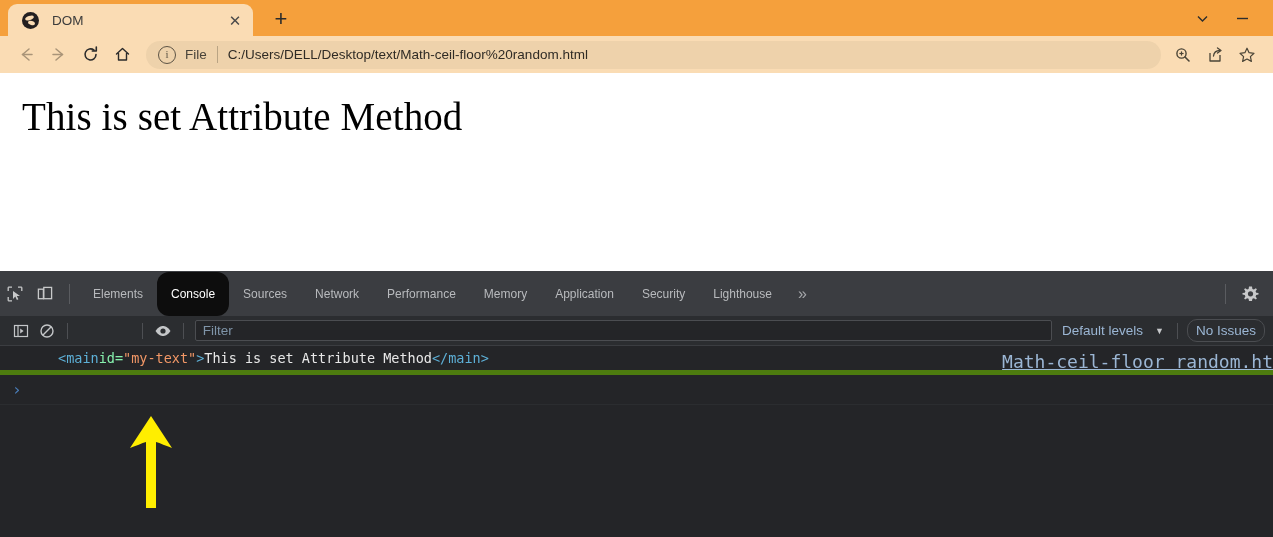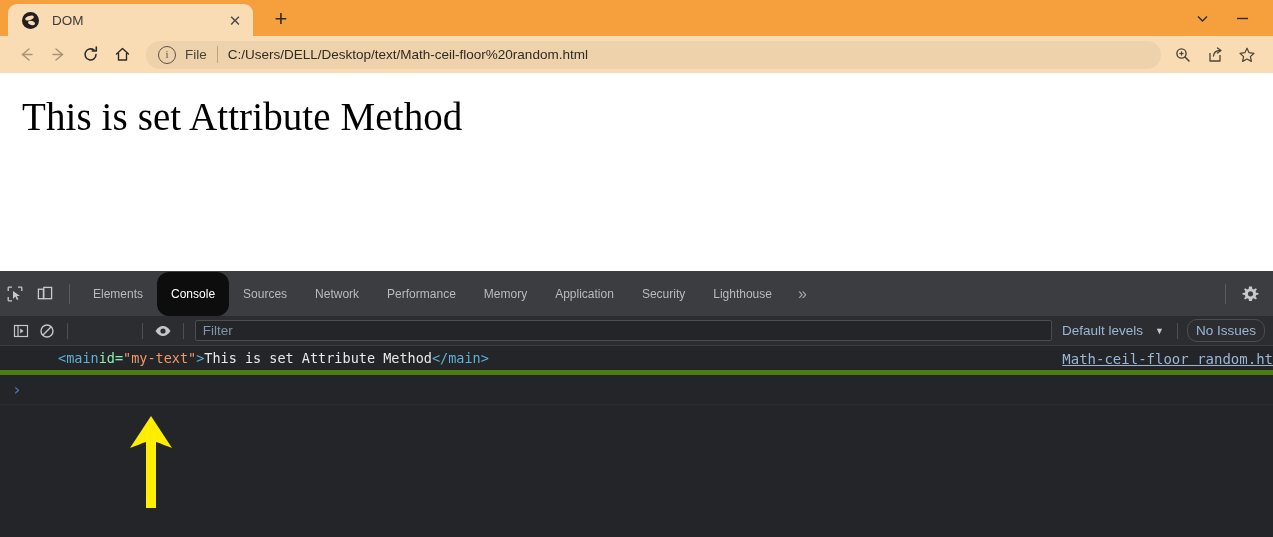--- a/index.html
+++ b/index.html
@@ -344,21 +344,21 @@
   }
   .tok-tag { color: #5db0d7; }
   .tok-attr { color: #86efac; }
   .tok-val { color: #f29766; }
   .tok-text { color: #e8e8e8; }
   .console-source {
     position: absolute;
     right: 0;
     top: 5px;
     font-family: "DejaVu Sans Mono", "Liberation Mono", monospace;
-    font-size: 14px;
+    font-size: 18px;
     color: #9bb6d4;
     text-decoration: underline;
     white-space: nowrap;
   }
   .console-prompt-row {
     height: 29px;
     display: flex;
     align-items: center;
     padding-left: 12px;
     border-bottom: 1px solid #2b2d30;

